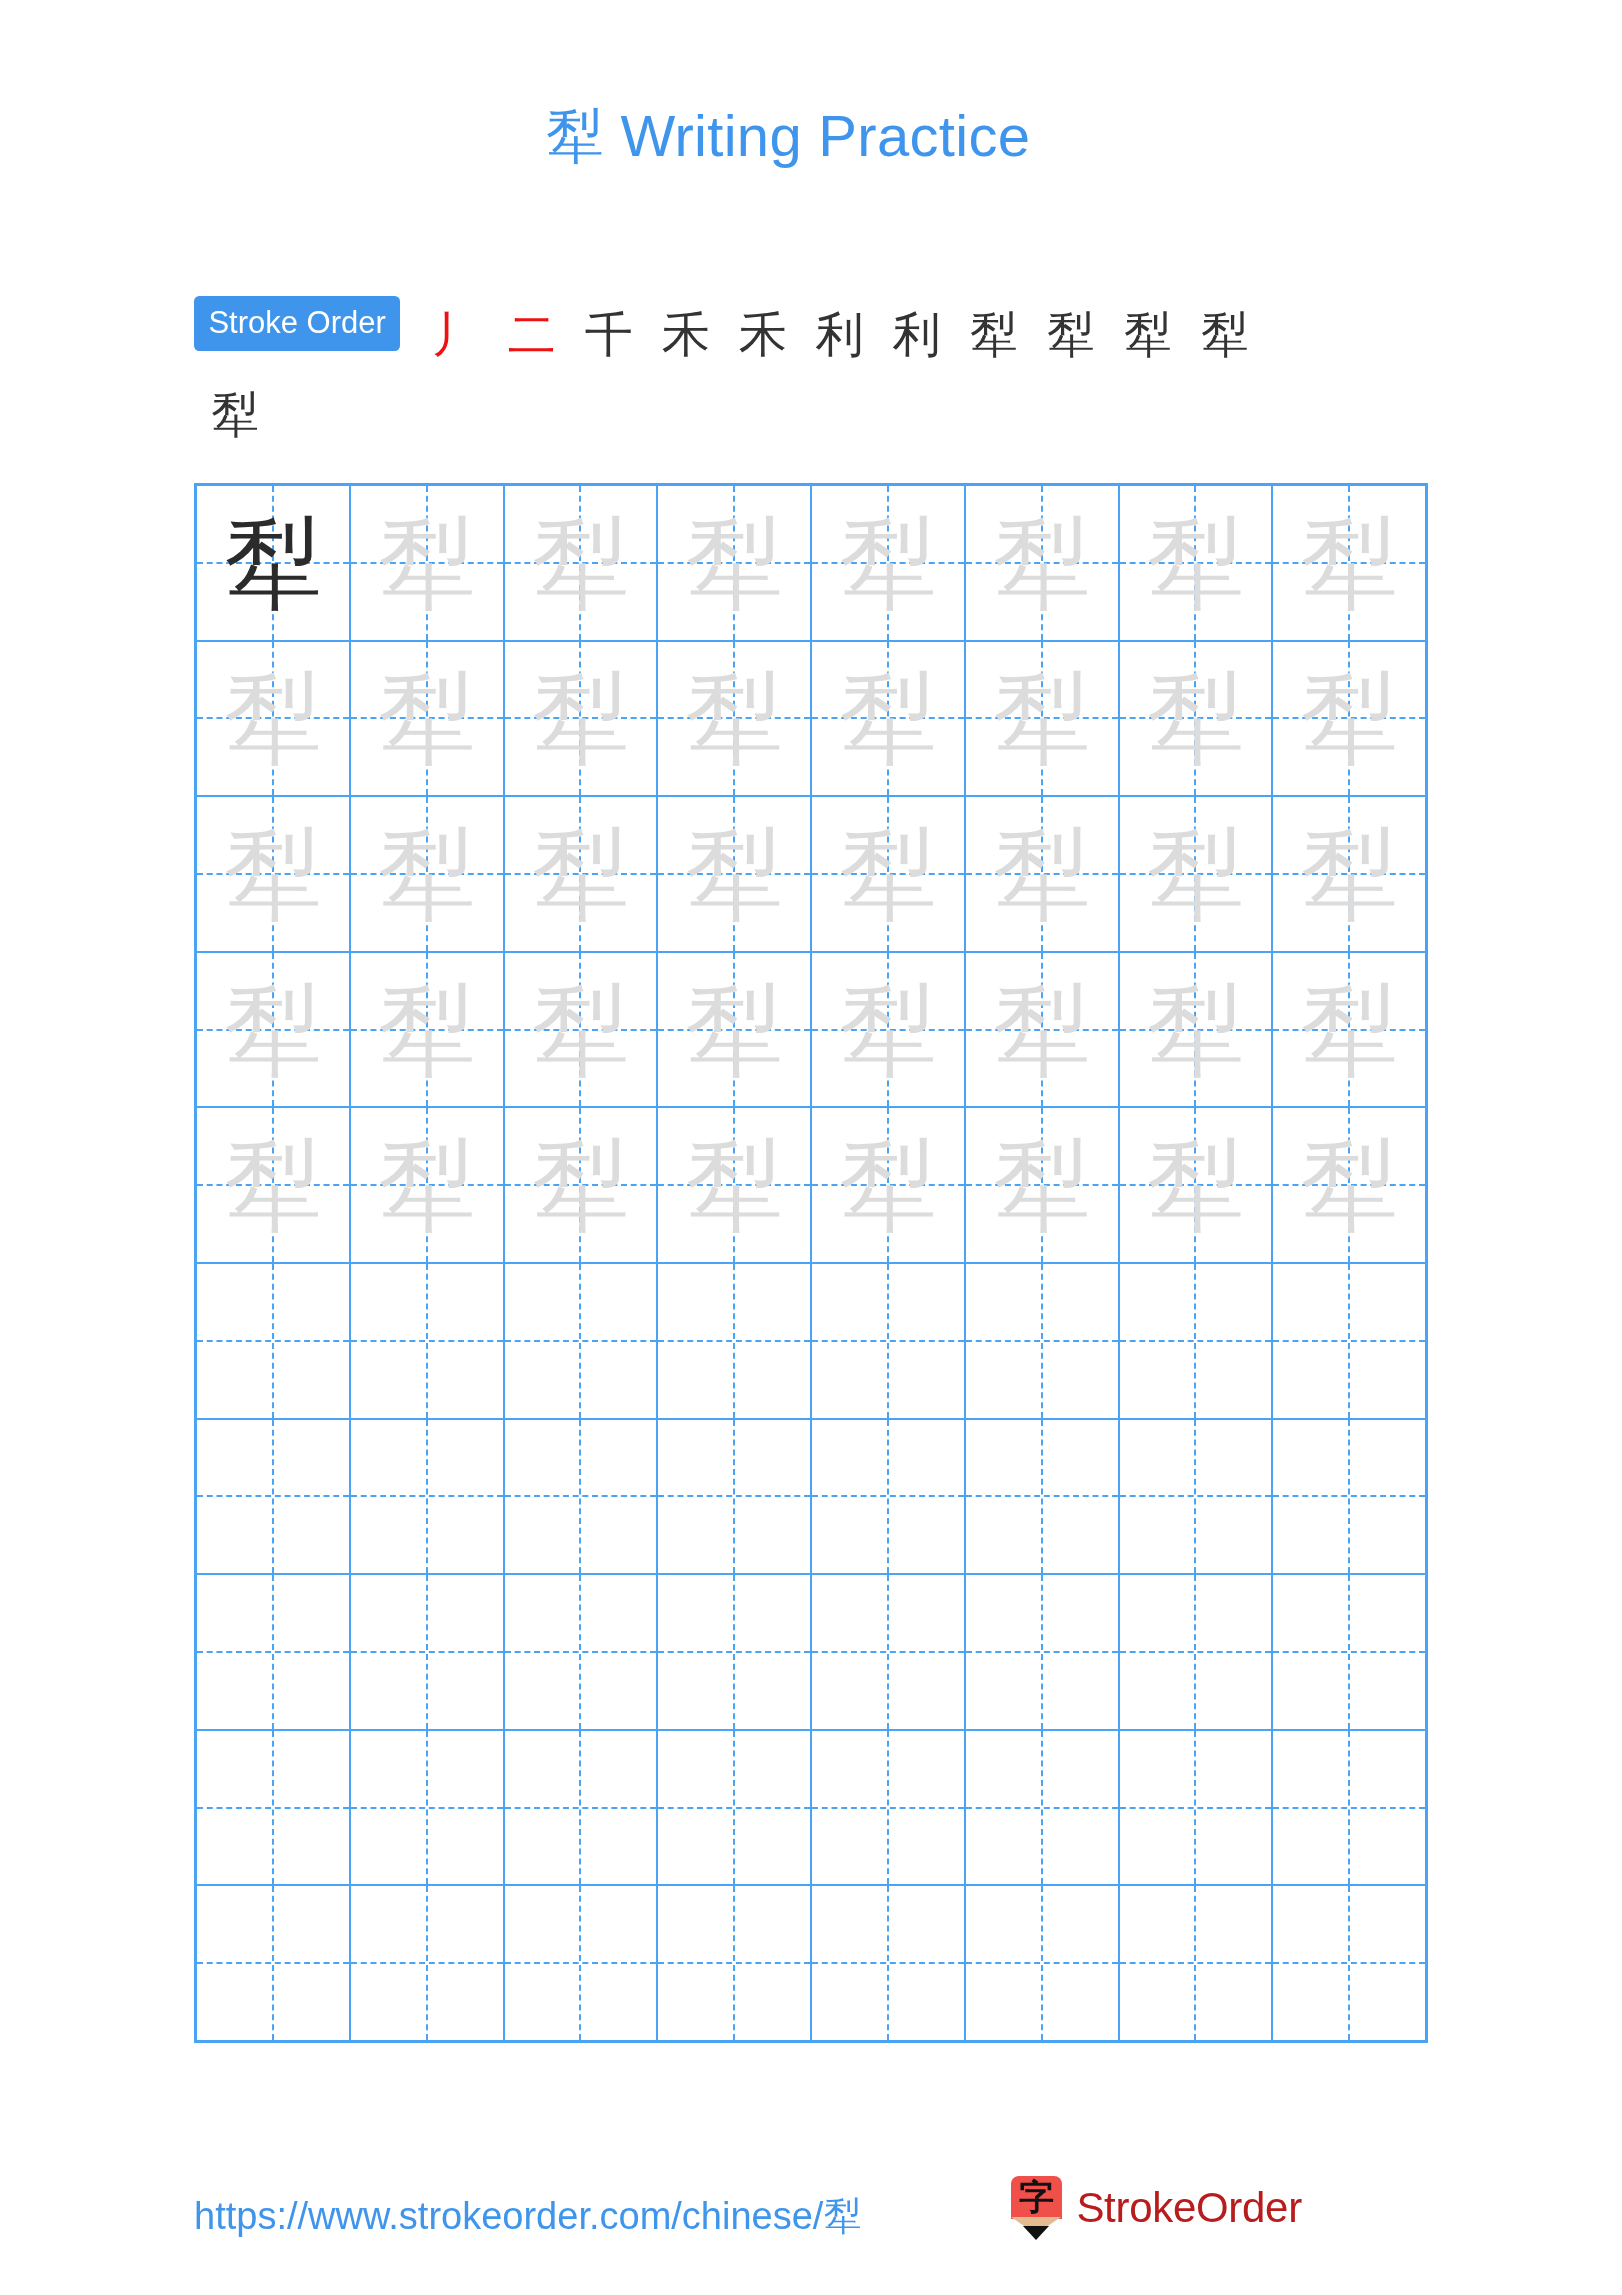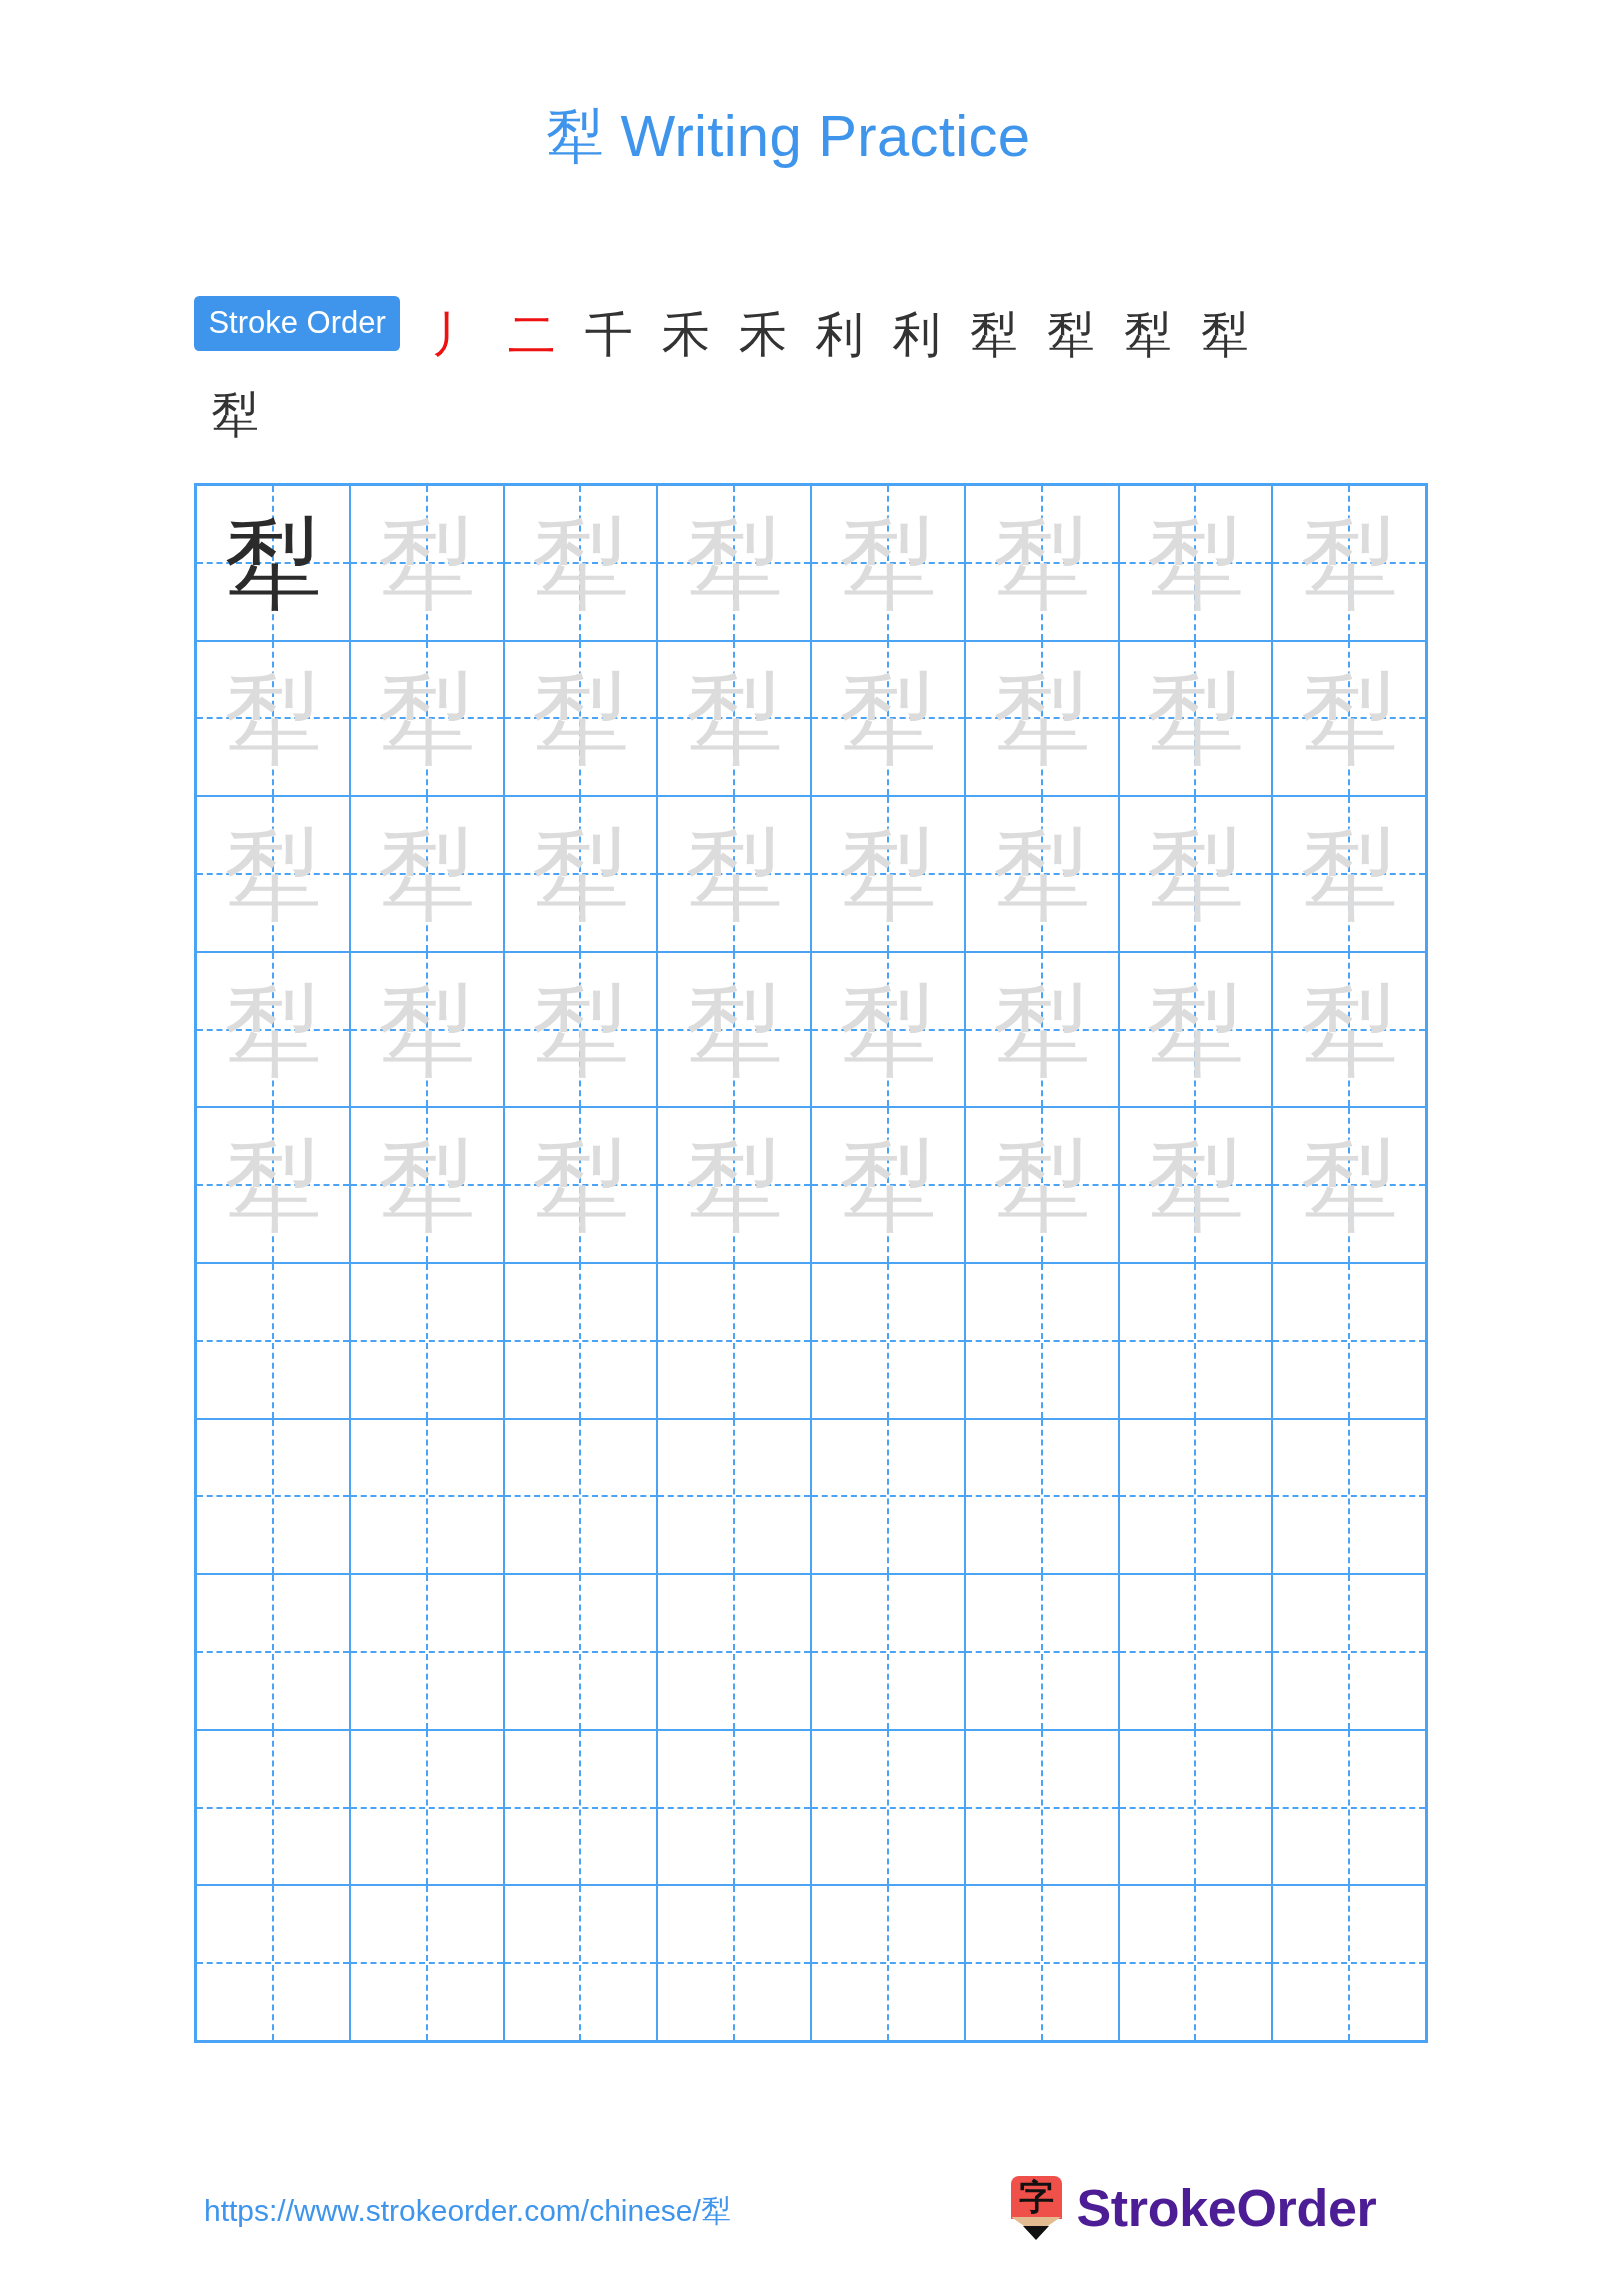--- a/index.html
+++ b/index.html
@@ -151,24 +151,23 @@
   }
   .cell-char.blank {
     color: transparent;
   }
 
   
   #footer-url {
     position: absolute;
     left: 194px;
     top: 2191px;
-    font-size: 30px;
+    font-size: 38px;
     color: #3f95eb;
     white-space: nowrap;
-    margin-left: 10px;
   }
   #footer-brand {
     position: absolute;
     left: 1011px;
     top: 2172px;
     display: flex;
     align-items: center;
     height: 72px;
   }
   #brand-logo-icon {
@@ -208,23 +207,23 @@
     width: 51px;
     height: 41px;
     line-height: 41px;
     text-align: center;
     font-size: 35px;
     color: #111111;
     font-weight: bold;
     z-index: 3;
   }
   #brand-name {
-    font-size: 52px;
-    font-weight: bold;
-    color: #4c1d95;
+    font-size: 42px;
+    font-weight: normal;
+    color: #b91c1c;
     white-space: nowrap;
     letter-spacing: -0.3px;
   }
 </style>
 </head>
 <body>
 
 <div id="page-title">
   <span class="title-char">犁</span><span> Writing Practice</span>
 </div>

